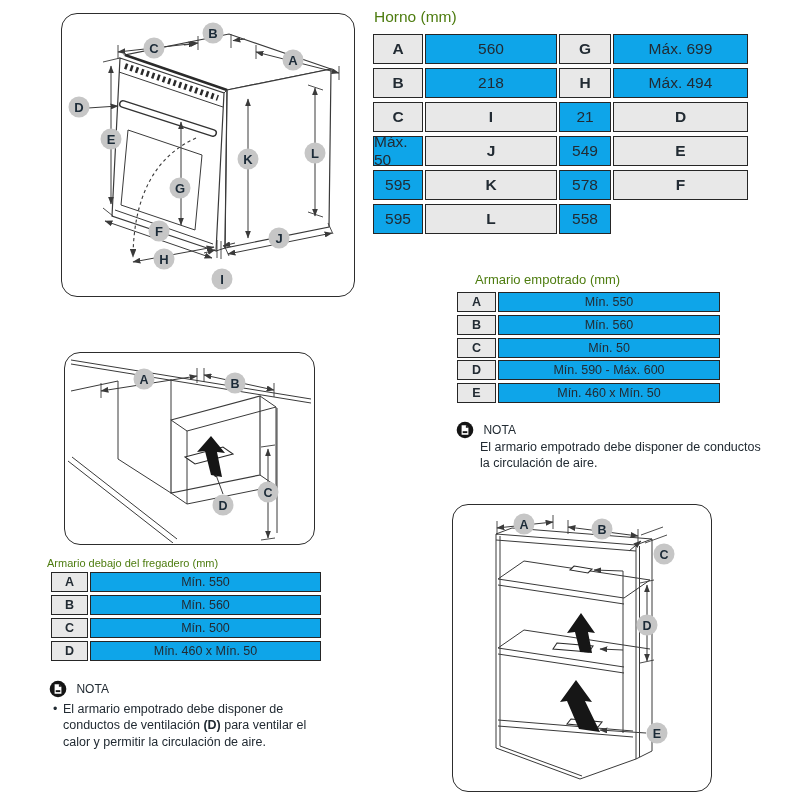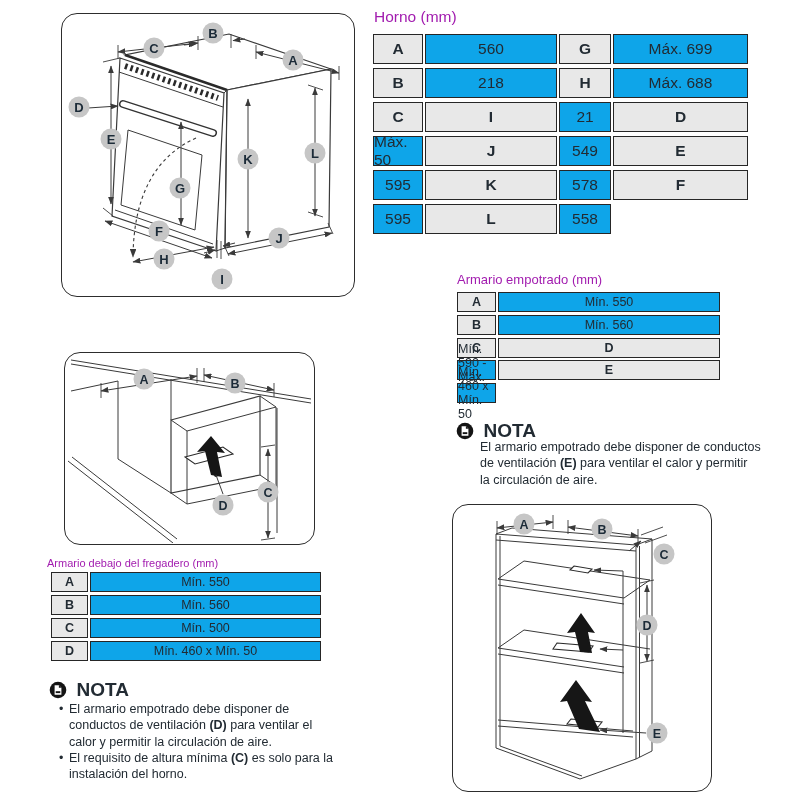--- a/index.html
+++ b/index.html
@@ -1,25 +1,25 @@
 <!DOCTYPE html>
 <html><head>
 <meta charset="utf-8">
 <style>
   html,body{margin:0;padding:0}
   body{width:800px;height:800px;position:relative;background:#fff;
        font-family:"Liberation Sans",sans-serif;color:#222b33;overflow:hidden}
   .abs{position:absolute}
-  .ttl{color:#a21caf}
+  .ttl{color:#4d7c0f}
   .grid{display:grid}
   .tk,.tv{border:1px solid #262626;display:flex;align-items:center;justify-content:center;box-sizing:border-box}
   .tk{background:#e8e8e8;font-weight:700}
   .tv{background:#0ea5e9}
   .box{position:absolute;border:1.6px solid #2d2d2d;border-radius:16px;box-sizing:border-box}
-  .note-head{font-weight:700;font-size:19px}
+  .note-head{font-weight:400;font-size:12px}
   .nline{white-space:nowrap;font-size:12.5px;line-height:16.3px}
   .nline b{font-weight:700}
   .bullet{position:relative;padding-left:16px}
   .bullet::before{content:"•";position:absolute;left:6px;top:0;font-size:12.5px;line-height:16.3px}
   svg{display:block}
   .ln{stroke:#3a3a3a;stroke-width:1;fill:none}
   .lt{stroke:#2a2a2a;stroke-width:2.4;fill:none}
   .face{fill:#fff;stroke:#3a3a3a;stroke-width:1.2}
   .dim{stroke:#3a3a3a;stroke-width:1;fill:none;marker-start:url(#ah);marker-end:url(#ah)}
   .dime{stroke:#3a3a3a;stroke-width:1;fill:none;marker-end:url(#ah)}
@@ -148,65 +148,65 @@
 
 <div class="abs ttl" style="left:374px;top:8px;font-size:15.5px">Horno (mm)</div>
 <div class="abs grid" style="left:373px;top:34px;grid-template-columns:50px 132px 52px 135px;grid-auto-rows:30px;column-gap:2px;row-gap:4px;font-size:15.5px">
   <div class="tk">A</div>
     <div class="tv">560</div>
   <div class="tk">G</div>
     <div class="tv">Máx. 699</div>
   <div class="tk">B</div>
     <div class="tv">218</div>
   <div class="tk">H</div>
-    <div class="tv">Máx. 688</div>
+    <div class="tv">Máx. 494</div>
   <div class="tk">C</div>
   <div class="tk">I</div>
     <div class="tv">21</div>
   <div class="tk">D</div>
     <div class="tv">Máx. 50</div>
   <div class="tk">J</div>
     <div class="tv">549</div>
   <div class="tk">E</div>
     <div class="tv">595</div>
   <div class="tk">K</div>
     <div class="tv">578</div>
   <div class="tk">F</div>
     <div class="tv">595</div>
   <div class="tk">L</div>
     <div class="tv">558</div>
 </div>
 
-<div class="abs ttl" style="left:457px;top:272px;font-size:13px">Armario empotrado (mm)</div>
+<div class="abs ttl" style="left:475px;top:272px;font-size:13px">Armario empotrado (mm)</div>
 <div class="abs grid" style="left:457px;top:292px;grid-template-columns:39px 222px;grid-auto-rows:20px;column-gap:2px;row-gap:2.8px;font-size:12.5px">
   <div class="tk">A</div>
     <div class="tv">Mín. 550</div>
   <div class="tk">B</div>
     <div class="tv">Mín. 560</div>
   <div class="tk">C</div>
+    <div class="tv">Mín. 50</div>
   <div class="tk">D</div>
     <div class="tv">Mín. 590 - Máx. 600</div>
   <div class="tk">E</div>
     <div class="tv">Mín. 460 x Mín. 50</div>
 </div>
 
 <div class="abs" style="left:456px;top:420px">
   <span style="display:inline-block;vertical-align:middle">
     <svg width="18" height="18" viewBox="0 0 18 18">
       <circle cx="9" cy="9" r="8.3" fill="#141414"></circle>
       <path d="M5.6,4.2 h4.3 l2.5,2.5 v7.1 h-6.8 z" fill="#fff"></path>
       <path d="M9.9,4.2 v2.5 h2.5 z" fill="#141414"></path>
       <rect x="6.7" y="10.2" width="4.6" height="1.9" fill="#141414"></rect>
     </svg>
   </span>
   <span class="note-head" style="vertical-align:middle;margin-left:5px">NOTA</span>
 </div>
 <div class="abs" style="left:480px;top:439px">
   <div class="nline"><span>El armario empotrado debe disponer de conductos</span></div>
-  <div class="nline"><span>de ventilación </span><b>(E)</b><span> para ventilar el calor y permitir</span></div>
   <div class="nline"><span>la circulación de aire.</span></div>
 </div>
 
 <div class="box" style="left:64px;top:352px;width:251px;height:193px">
 <svg width="248" height="190" viewBox="0 0 248 190">
   <line class="ln" x1="6" y1="7" x2="246" y2="46"></line>
   <line class="ln" x1="6" y1="11" x2="246" y2="50"></line>
   <line class="ln" x1="6" y1="38" x2="53" y2="28"></line>
   <line class="ln" x1="53" y1="28" x2="53" y2="106"></line>
   <line class="ln" x1="53" y1="106" x2="106" y2="140"></line>
@@ -277,29 +277,25 @@
   <span style="display:inline-block;vertical-align:middle">
     <svg width="18" height="18" viewBox="0 0 18 18">
       <circle cx="9" cy="9" r="8.3" fill="#141414"></circle>
       <path d="M5.6,4.2 h4.3 l2.5,2.5 v7.1 h-6.8 z" fill="#fff"></path>
       <path d="M9.9,4.2 v2.5 h2.5 z" fill="#141414"></path>
       <rect x="6.7" y="10.2" width="4.6" height="1.9" fill="#141414"></rect>
     </svg>
   </span>
   <span class="note-head" style="vertical-align:middle;margin-left:5px">NOTA</span>
 </div>
-<div class="abs" style="left:53px;top:701px">
+<div class="abs" style="left:47px;top:701px">
   <div class="bullet">
     <div class="nline"><span>El armario empotrado debe disponer de</span></div>
     <div class="nline"><span>conductos de ventilación </span><b>(D)</b><span> para ventilar el</span></div>
     <div class="nline"><span>calor y permitir la circulación de aire.</span></div>
-  </div>
-  <div class="bullet">
-    <div class="nline"><span>El requisito de altura mínima </span><b>(C)</b><span> es solo para la</span></div>
-    <div class="nline"><span>instalación del horno.</span></div>
   </div>
 </div>
 
 <div class="box" style="left:452px;top:504px;width:260px;height:288px">
 <svg width="257" height="285" viewBox="0 0 257 285">
 
   <line class="ln" x1="43" y1="29" x2="43" y2="243"></line>
   <line class="ln" x1="47" y1="31" x2="47" y2="241"></line>
   <line class="ln" x1="43" y1="29" x2="183" y2="40"></line>
   <line class="ln" x1="43" y1="35" x2="183" y2="46"></line>

